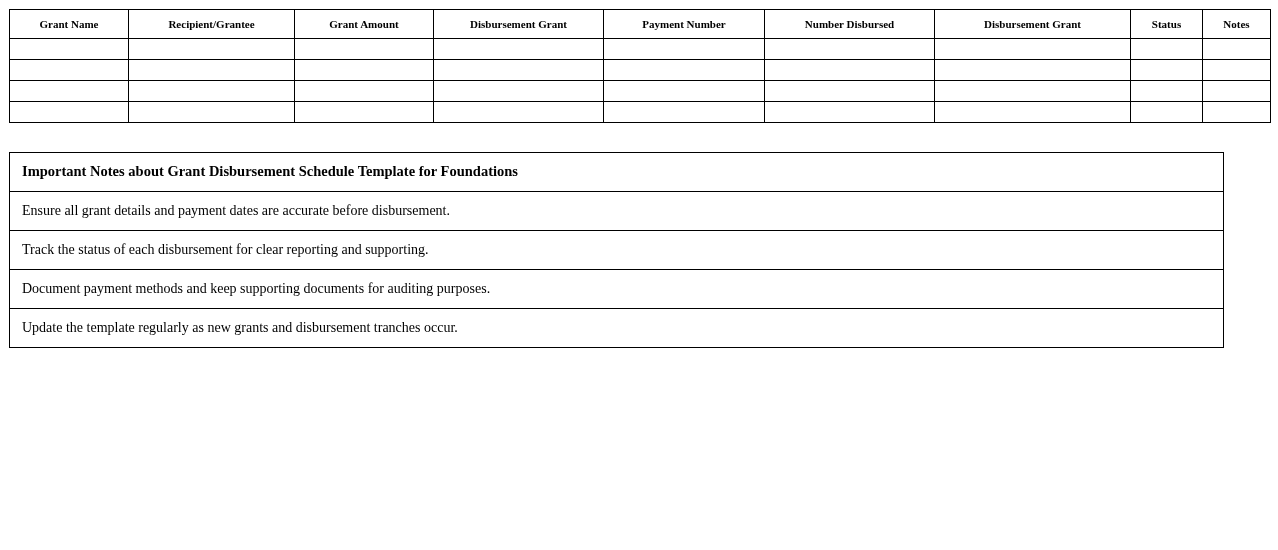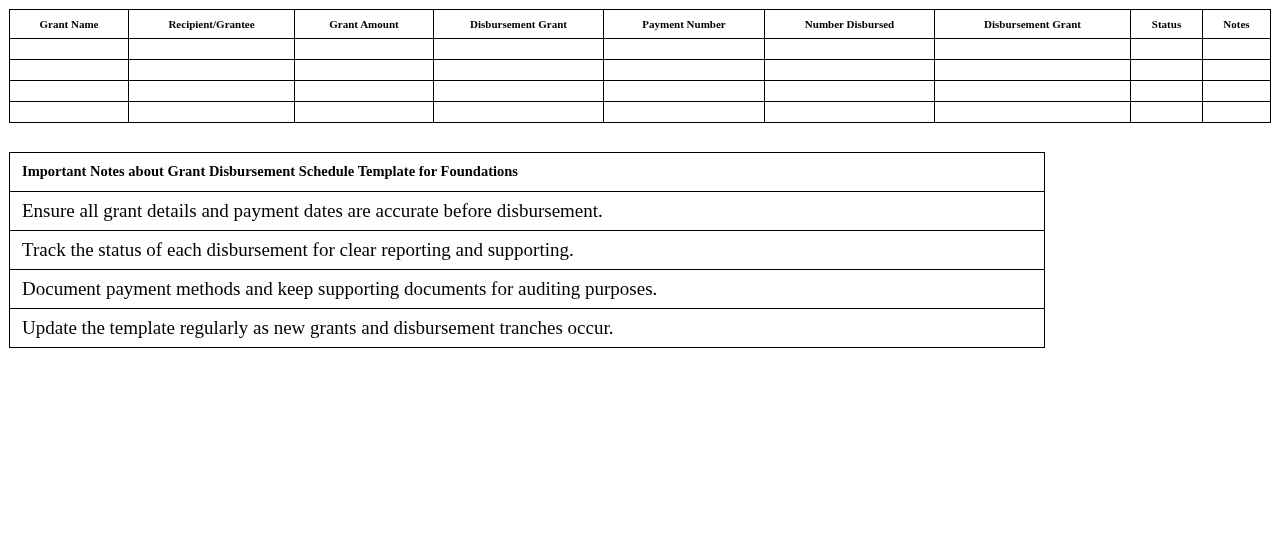--- a/index.html
+++ b/index.html
@@ -59,30 +59,30 @@
   
   .notes-wrap {
     position: absolute;
     left: 9px;
     top: 152px;
     width: 1261px;
   }
   table.notes {
     border-collapse: collapse;
     table-layout: fixed;
-    width: 1036px;
+    width: 1215px;
     background: #ffffff;
   }
   table.notes td {
     border: 1px solid #000000;
     background: #ffffff;
     height: 38px;
     padding: 0 0 0 12px;
     vertical-align: middle;
-    font-size: 19px;
+    font-size: 14px;
     line-height: 1.2;
   }
   table.notes td.notes-title {
     font-weight: bold;
     height: 38px;
     font-size: 14.5px;
   }
   table.notes td.notes-item {
     font-weight: normal;
   }

